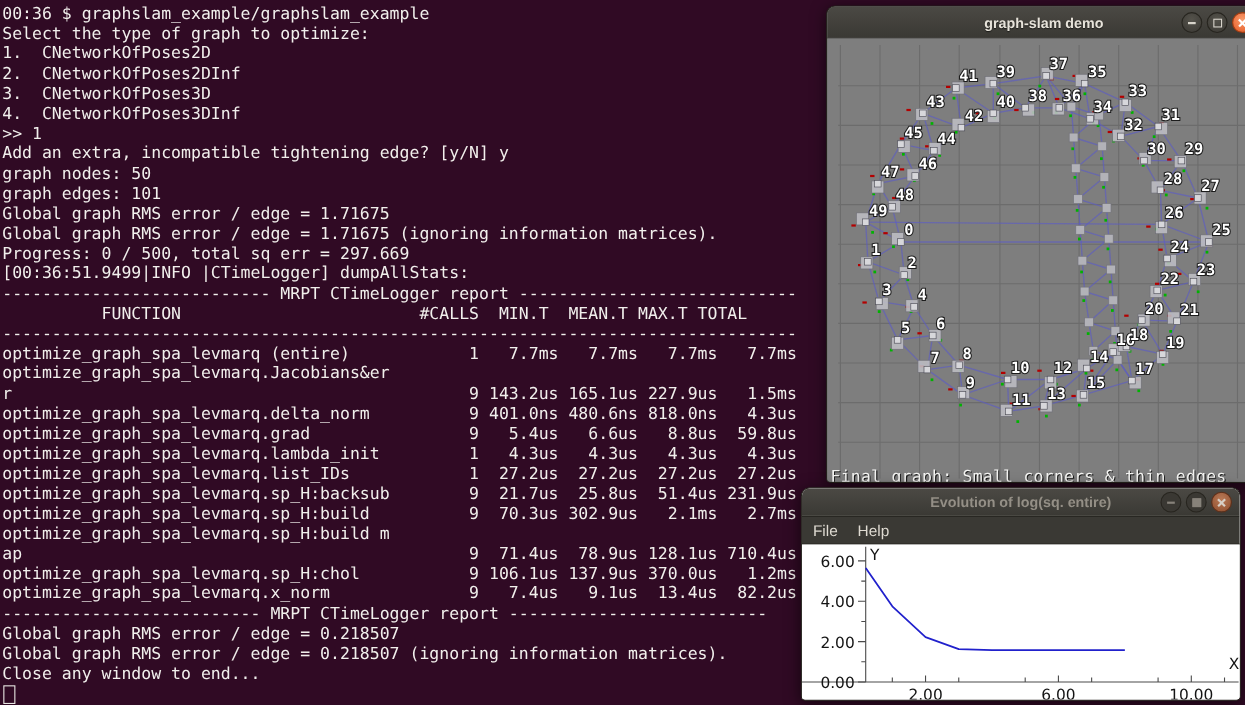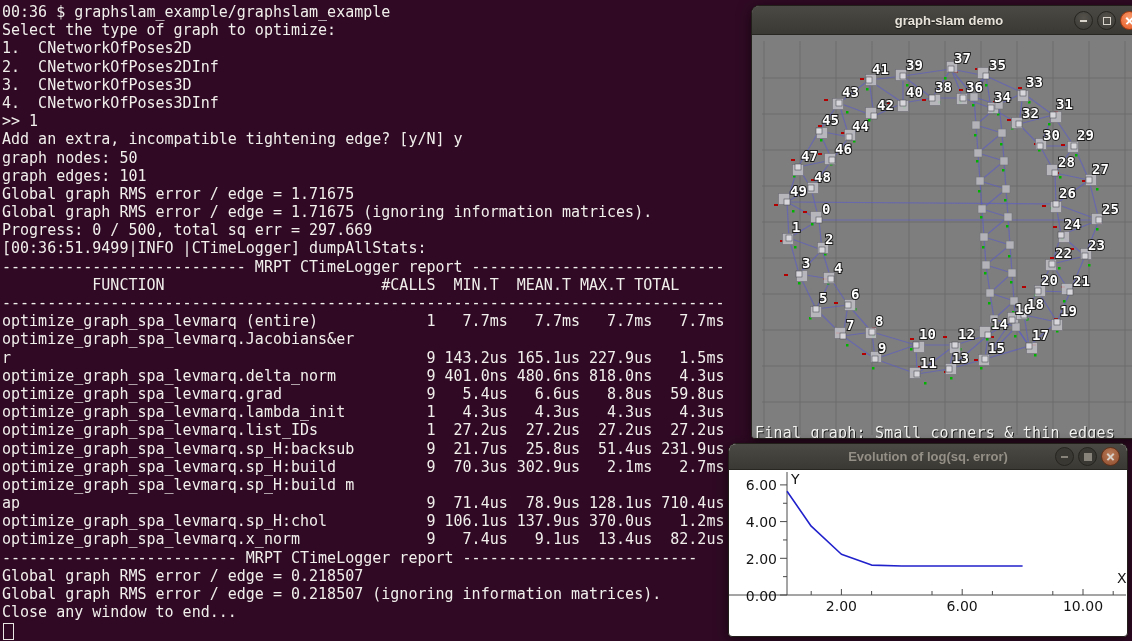--- a/index.html
+++ b/index.html
@@ -536,33 +536,37 @@
       <div id="graph-legend">
         <div>Final graph: Small corners &amp; thin edges</div>
         
         
       </div>
     </div>
   </div>
 
   <div class="window" id="plot-win">
     <div class="titlebar inactive">
-      <div class="wtitle">Evolution of log(sq. error)</div>
+      <div class="wtitle">Evolution of log(sq. entire)</div>
       <div class="winbtns">
         <div class="wbtn">
             <span class="bar"></span>
           </div>
         <div class="wbtn">
             <span class="sq"></span>
           </div>
         <div class="wbtn close">
             <span class="x1"></span>
             <span class="x2"></span>
           </div>
       </div>
+    </div>
+    <div id="menubar">
+      <span class="mitem">File</span>
+      <span class="mitem">Help</span>
     </div>
     <div id="plot-area">
       <svg id="plot-svg" width="398" height="142">
           <g stroke="#4a4a4a" stroke-width="1">
             <line x1="58" y1="2" x2="58" y2="125"></line>
             <line x1="0" y1="125" x2="397" y2="125"></line>
             <line x1="51" y1="125" x2="58" y2="125"></line>
             <line x1="51" y1="88.3" x2="58" y2="88.3"></line>
             <line x1="51" y1="51.599999999999994" x2="58" y2="51.599999999999994"></line>
             <line x1="51" y1="14.899999999999991" x2="58" y2="14.899999999999991"></line>

